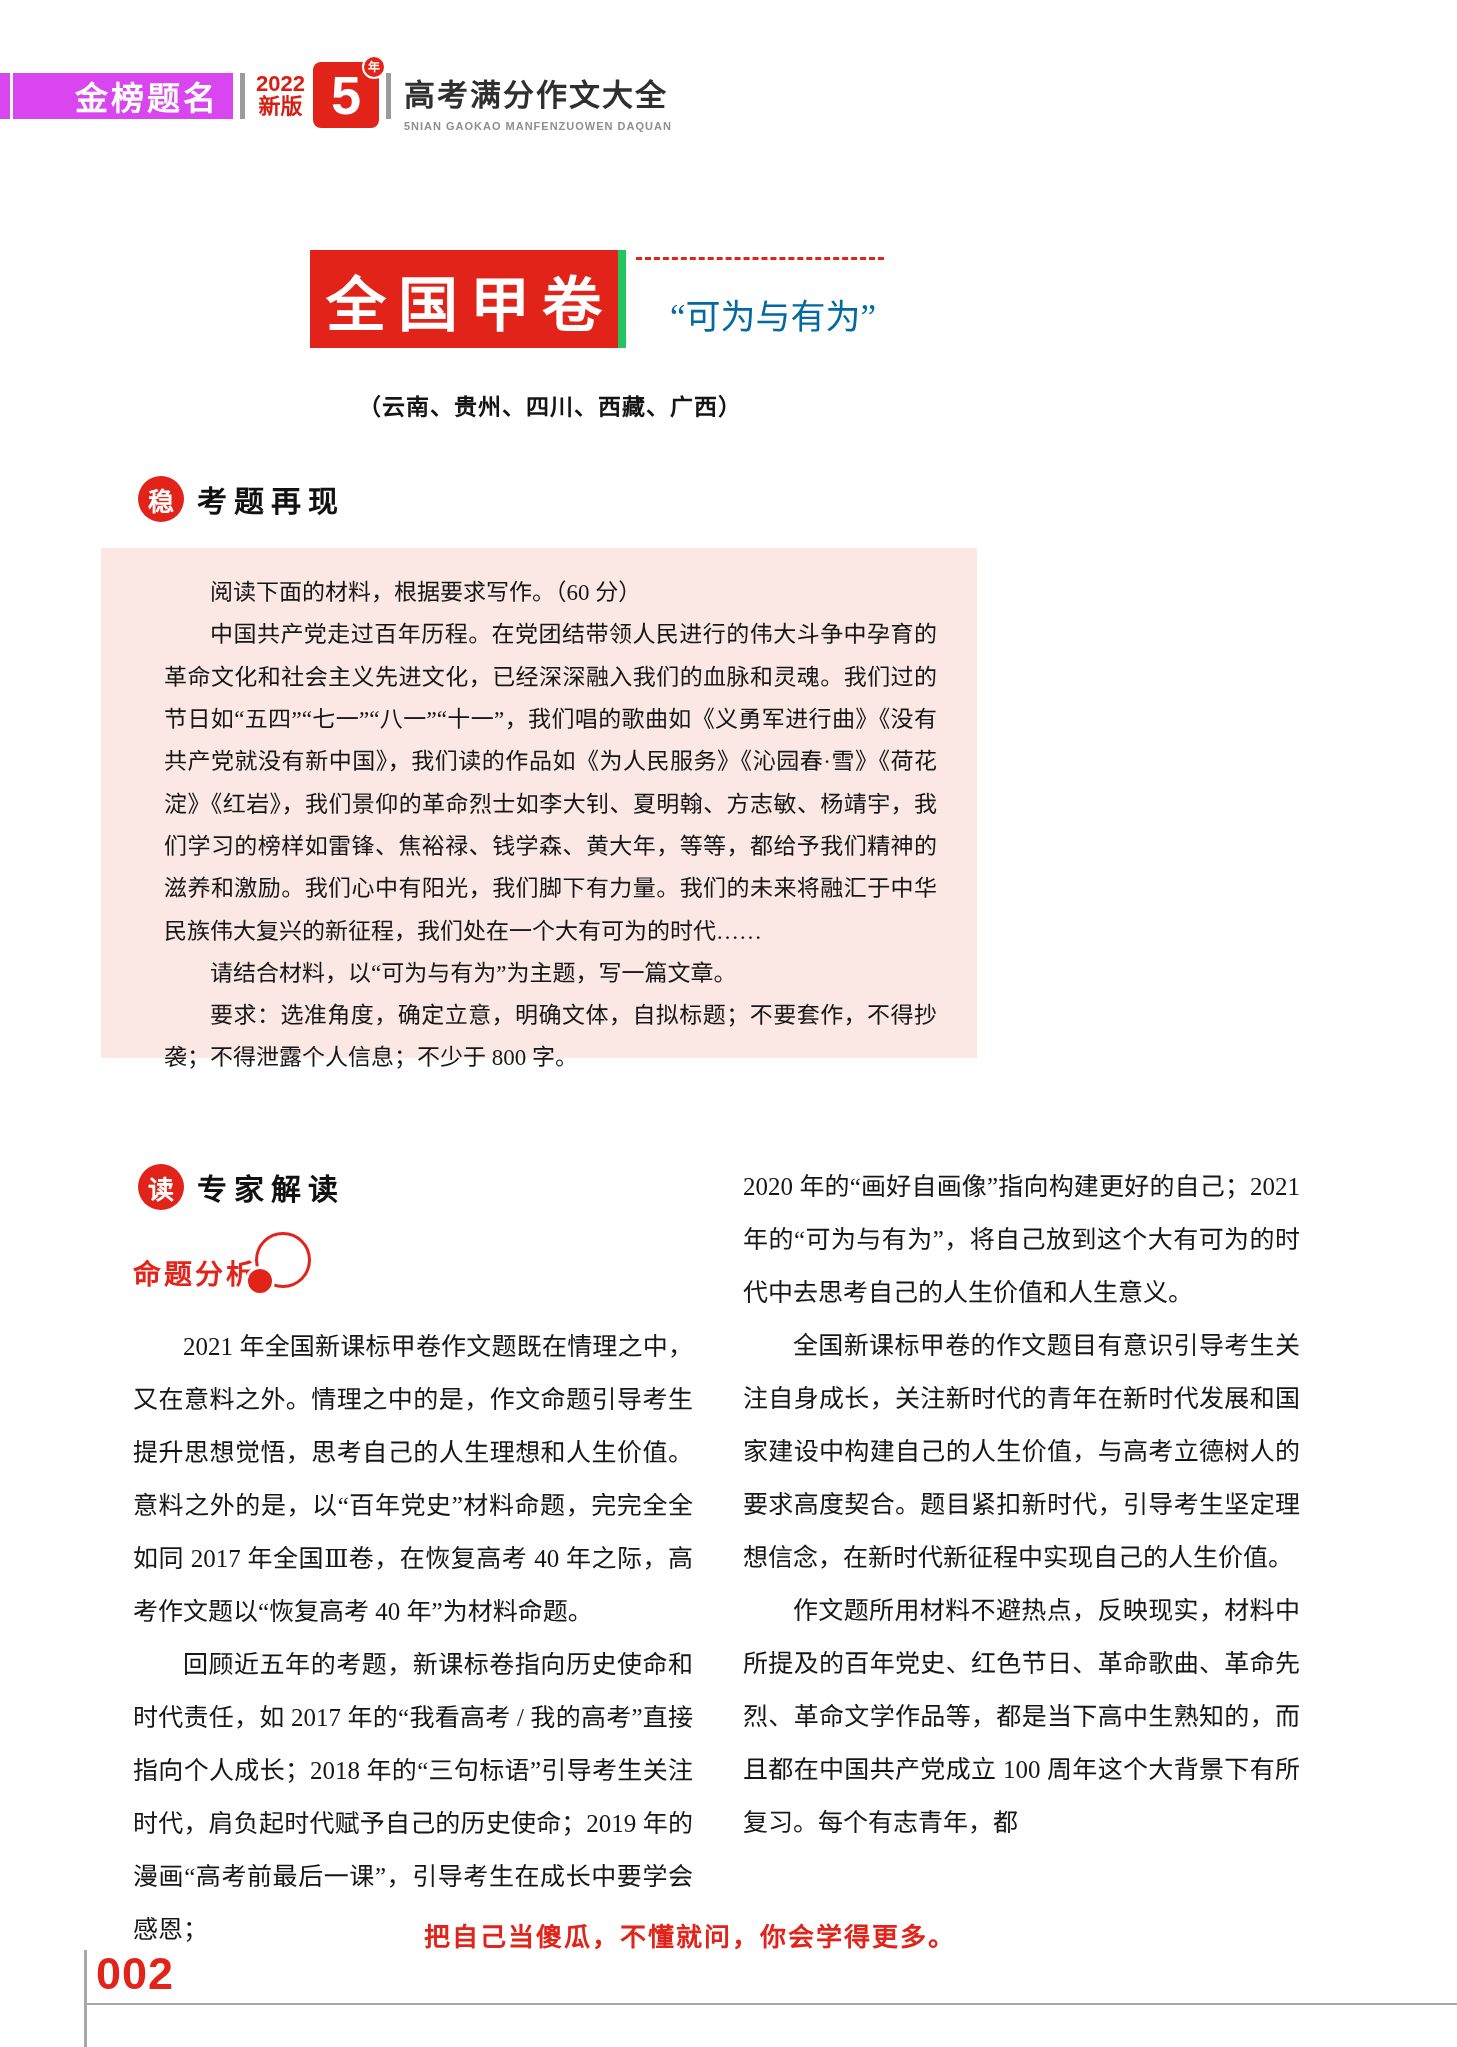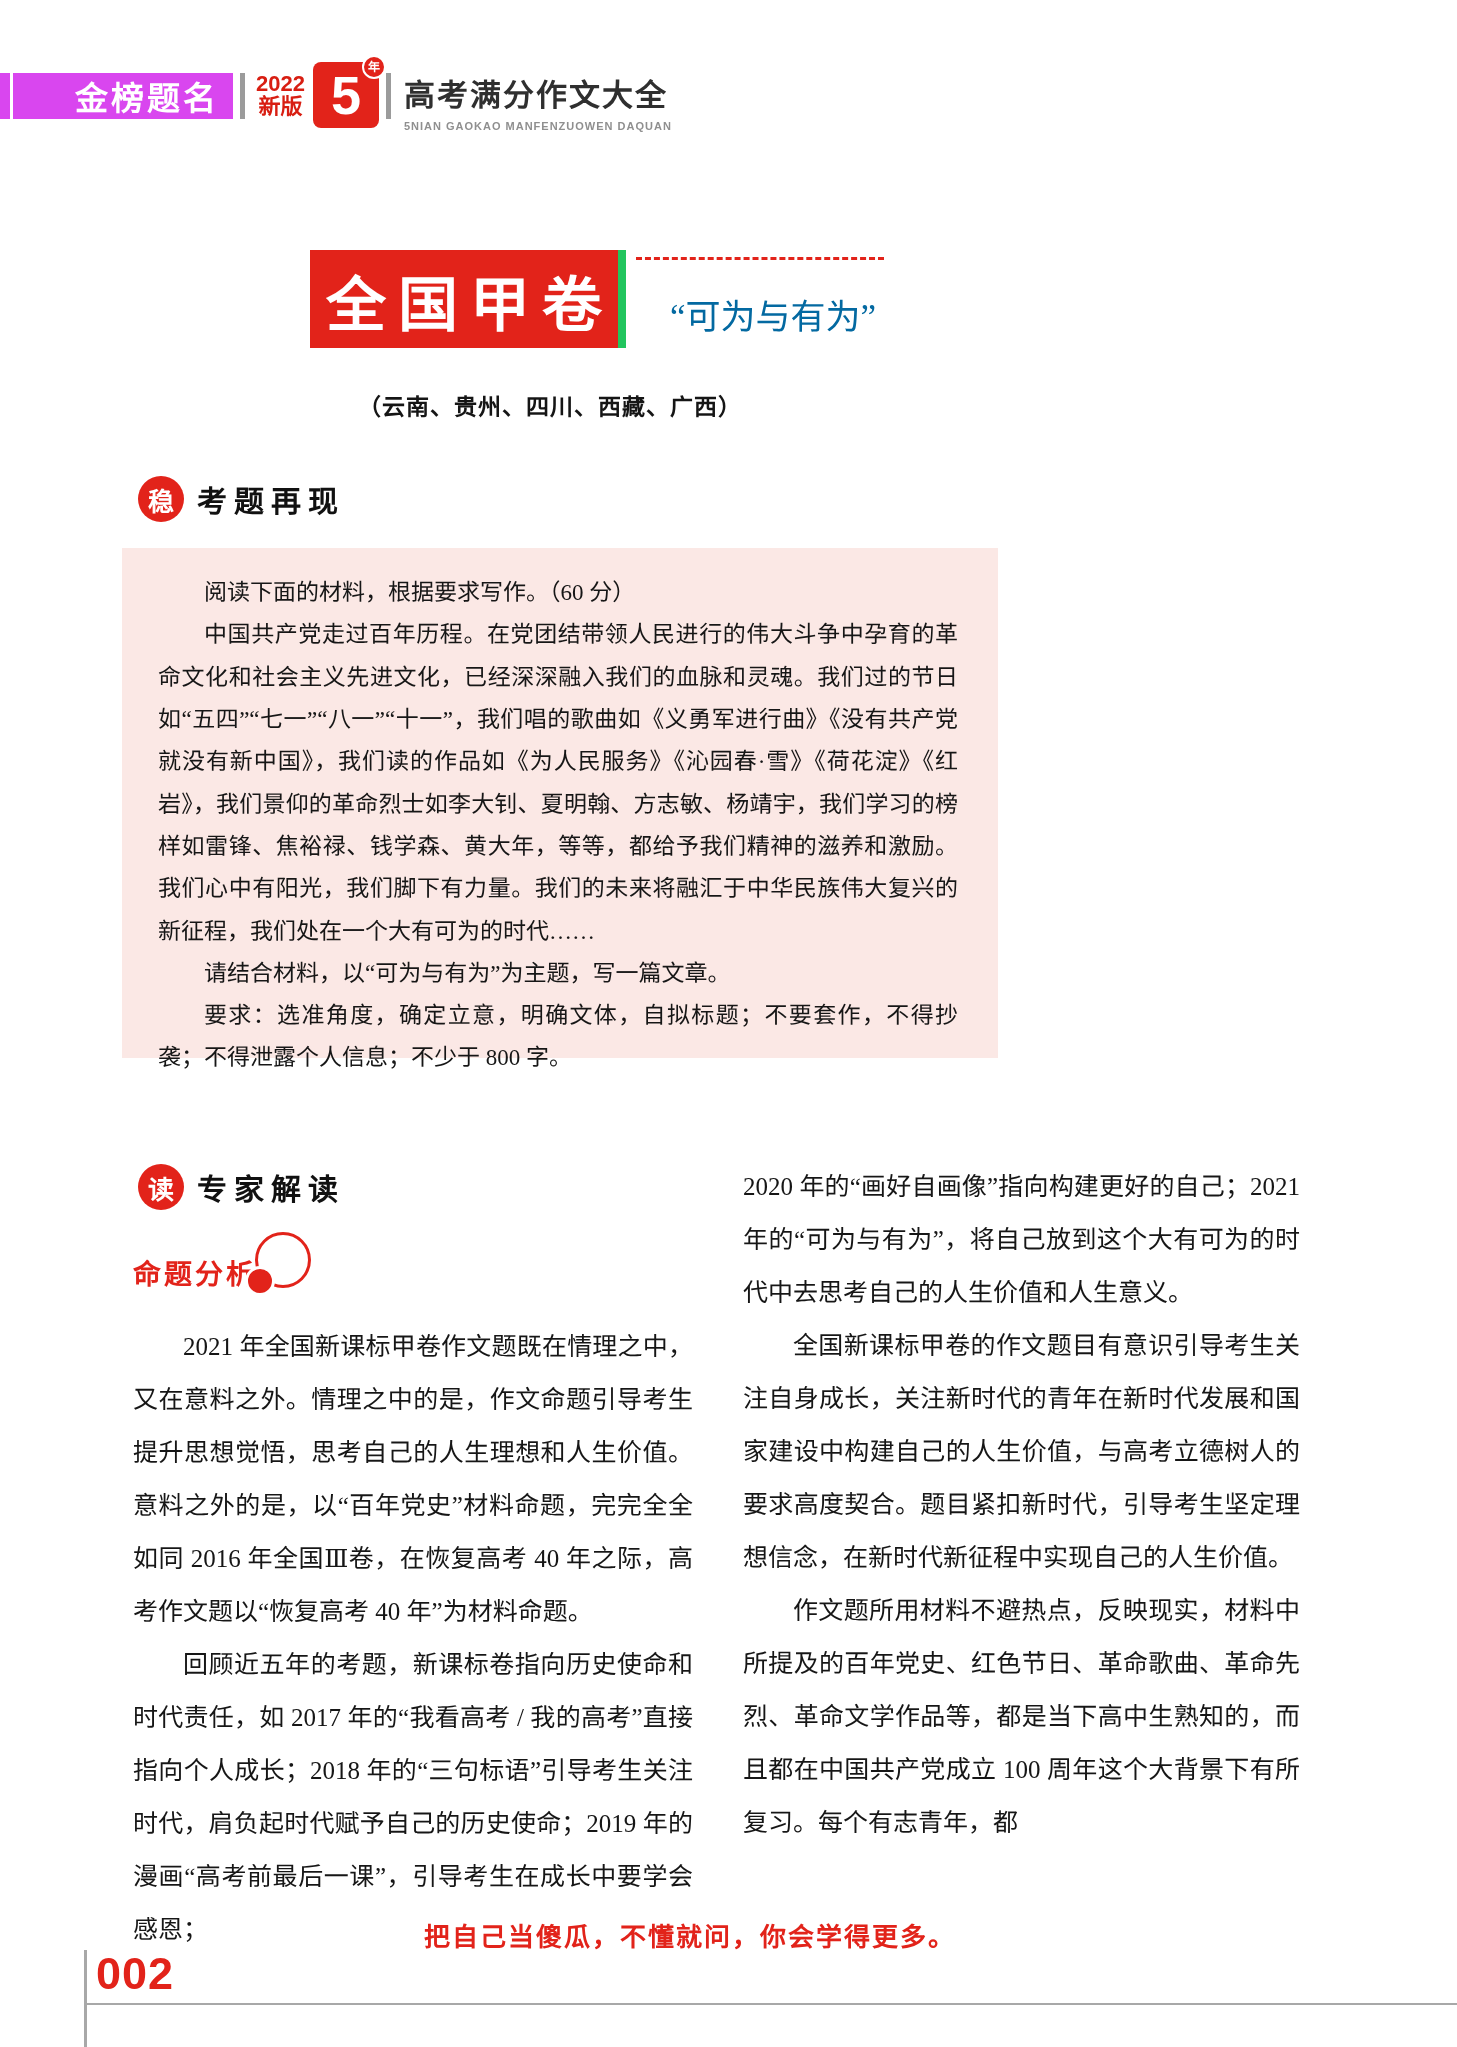--- a/index.html
+++ b/index.html
@@ -55,22 +55,22 @@
   .section-head{display:flex;align-items:center;gap:13px;}
   .seal{
     width:46px;height:46px;border-radius:50%;background:#e2231a;color:#fff;flex:0 0 auto;
     display:flex;align-items:center;justify-content:center;font-weight:bold;font-size:26px;
   }
   .section-head .txt{font-weight:bold;font-size:30px;letter-spacing:7px;color:#111;}
   .exam-head{position:absolute;left:138px;top:476px;}
 
   
   .pink-box{
-    position:absolute;left:122px;top:548px;width:876px;height:510px;background:#fbe8e5;
-    box-sizing:border-box;padding:24px 40px 20px 36px;
+    position:absolute;left:101px;top:548px;width:876px;height:510px;background:#fbe8e5;
+    box-sizing:border-box;padding:24px 40px 20px 63px;
   }
   .pink-box p{margin:0;text-indent:2em;font-size:23px;line-height:1.84;text-align:justify;color:#161616;}
 
   
   .expert-left{position:absolute;left:133px;top:1164px;width:560px;}
   .expert-left .section-head{margin-left:5px;}
   .analysis-label{position:relative;margin-top:28px;height:58px;}
   .analysis-label .lbl{
     position:absolute;left:0;top:14px;
     font-family:"Liberation Sans","DejaVu Sans",sans-serif;font-weight:bold;font-size:28px;color:#e2231a;letter-spacing:3px;
@@ -141,21 +141,21 @@
   <div class="section-head">
     <span class="seal">读</span>
     <span class="txt">专家解读</span>
   </div>
   <div class="analysis-label">
     <span class="lbl">命题分析</span>
     <span class="big-circle"></span>
     <span class="dot"></span>
   </div>
   <div class="colbody">
-    <p>2021 年全国新课标甲卷作文题既在情理之中，又在意料之外。情理之中的是，作文命题引导考生提升思想觉悟，思考自己的人生理想和人生价值。意料之外的是，以“百年党史”材料命题，完完全全如同 2016 年全国Ⅲ卷，在恢复高考 40 年之际，高考作文题以“恢复高考 40 年”为材料命题。</p>
+    <p>2021 年全国新课标甲卷作文题既在情理之中，又在意料之外。情理之中的是，作文命题引导考生提升思想觉悟，思考自己的人生理想和人生价值。意料之外的是，以“百年党史”材料命题，完完全全如同 2017 年全国Ⅲ卷，在恢复高考 40 年之际，高考作文题以“恢复高考 40 年”为材料命题。</p>
     <p>回顾近五年的考题，新课标卷指向历史使命和时代责任，如 2017 年的“我看高考 / 我的高考”直接指向个人成长；2018 年的“三句标语”引导考生关注时代，肩负起时代赋予自己的历史使命；2019 年的漫画“高考前最后一课”，引导考生在成长中要学会感恩；</p>
   </div>
 </div>
 
 <div class="right-col col">
   <p class="noindent">2020 年的“画好自画像”指向构建更好的自己；2021 年的“可为与有为”，将自己放到这个大有可为的时代中去思考自己的人生价值和人生意义。</p>
   <p>全国新课标甲卷的作文题目有意识引导考生关注自身成长，关注新时代的青年在新时代发展和国家建设中构建自己的人生价值，与高考立德树人的要求高度契合。题目紧扣新时代，引导考生坚定理想信念，在新时代新征程中实现自己的人生价值。</p>
   <p>作文题所用材料不避热点，反映现实，材料中所提及的百年党史、红色节日、革命歌曲、革命先烈、革命文学作品等，都是当下高中生熟知的，而且都在中国共产党成立 100 周年这个大背景下有所复习。每个有志青年，都</p>
 </div>
 

